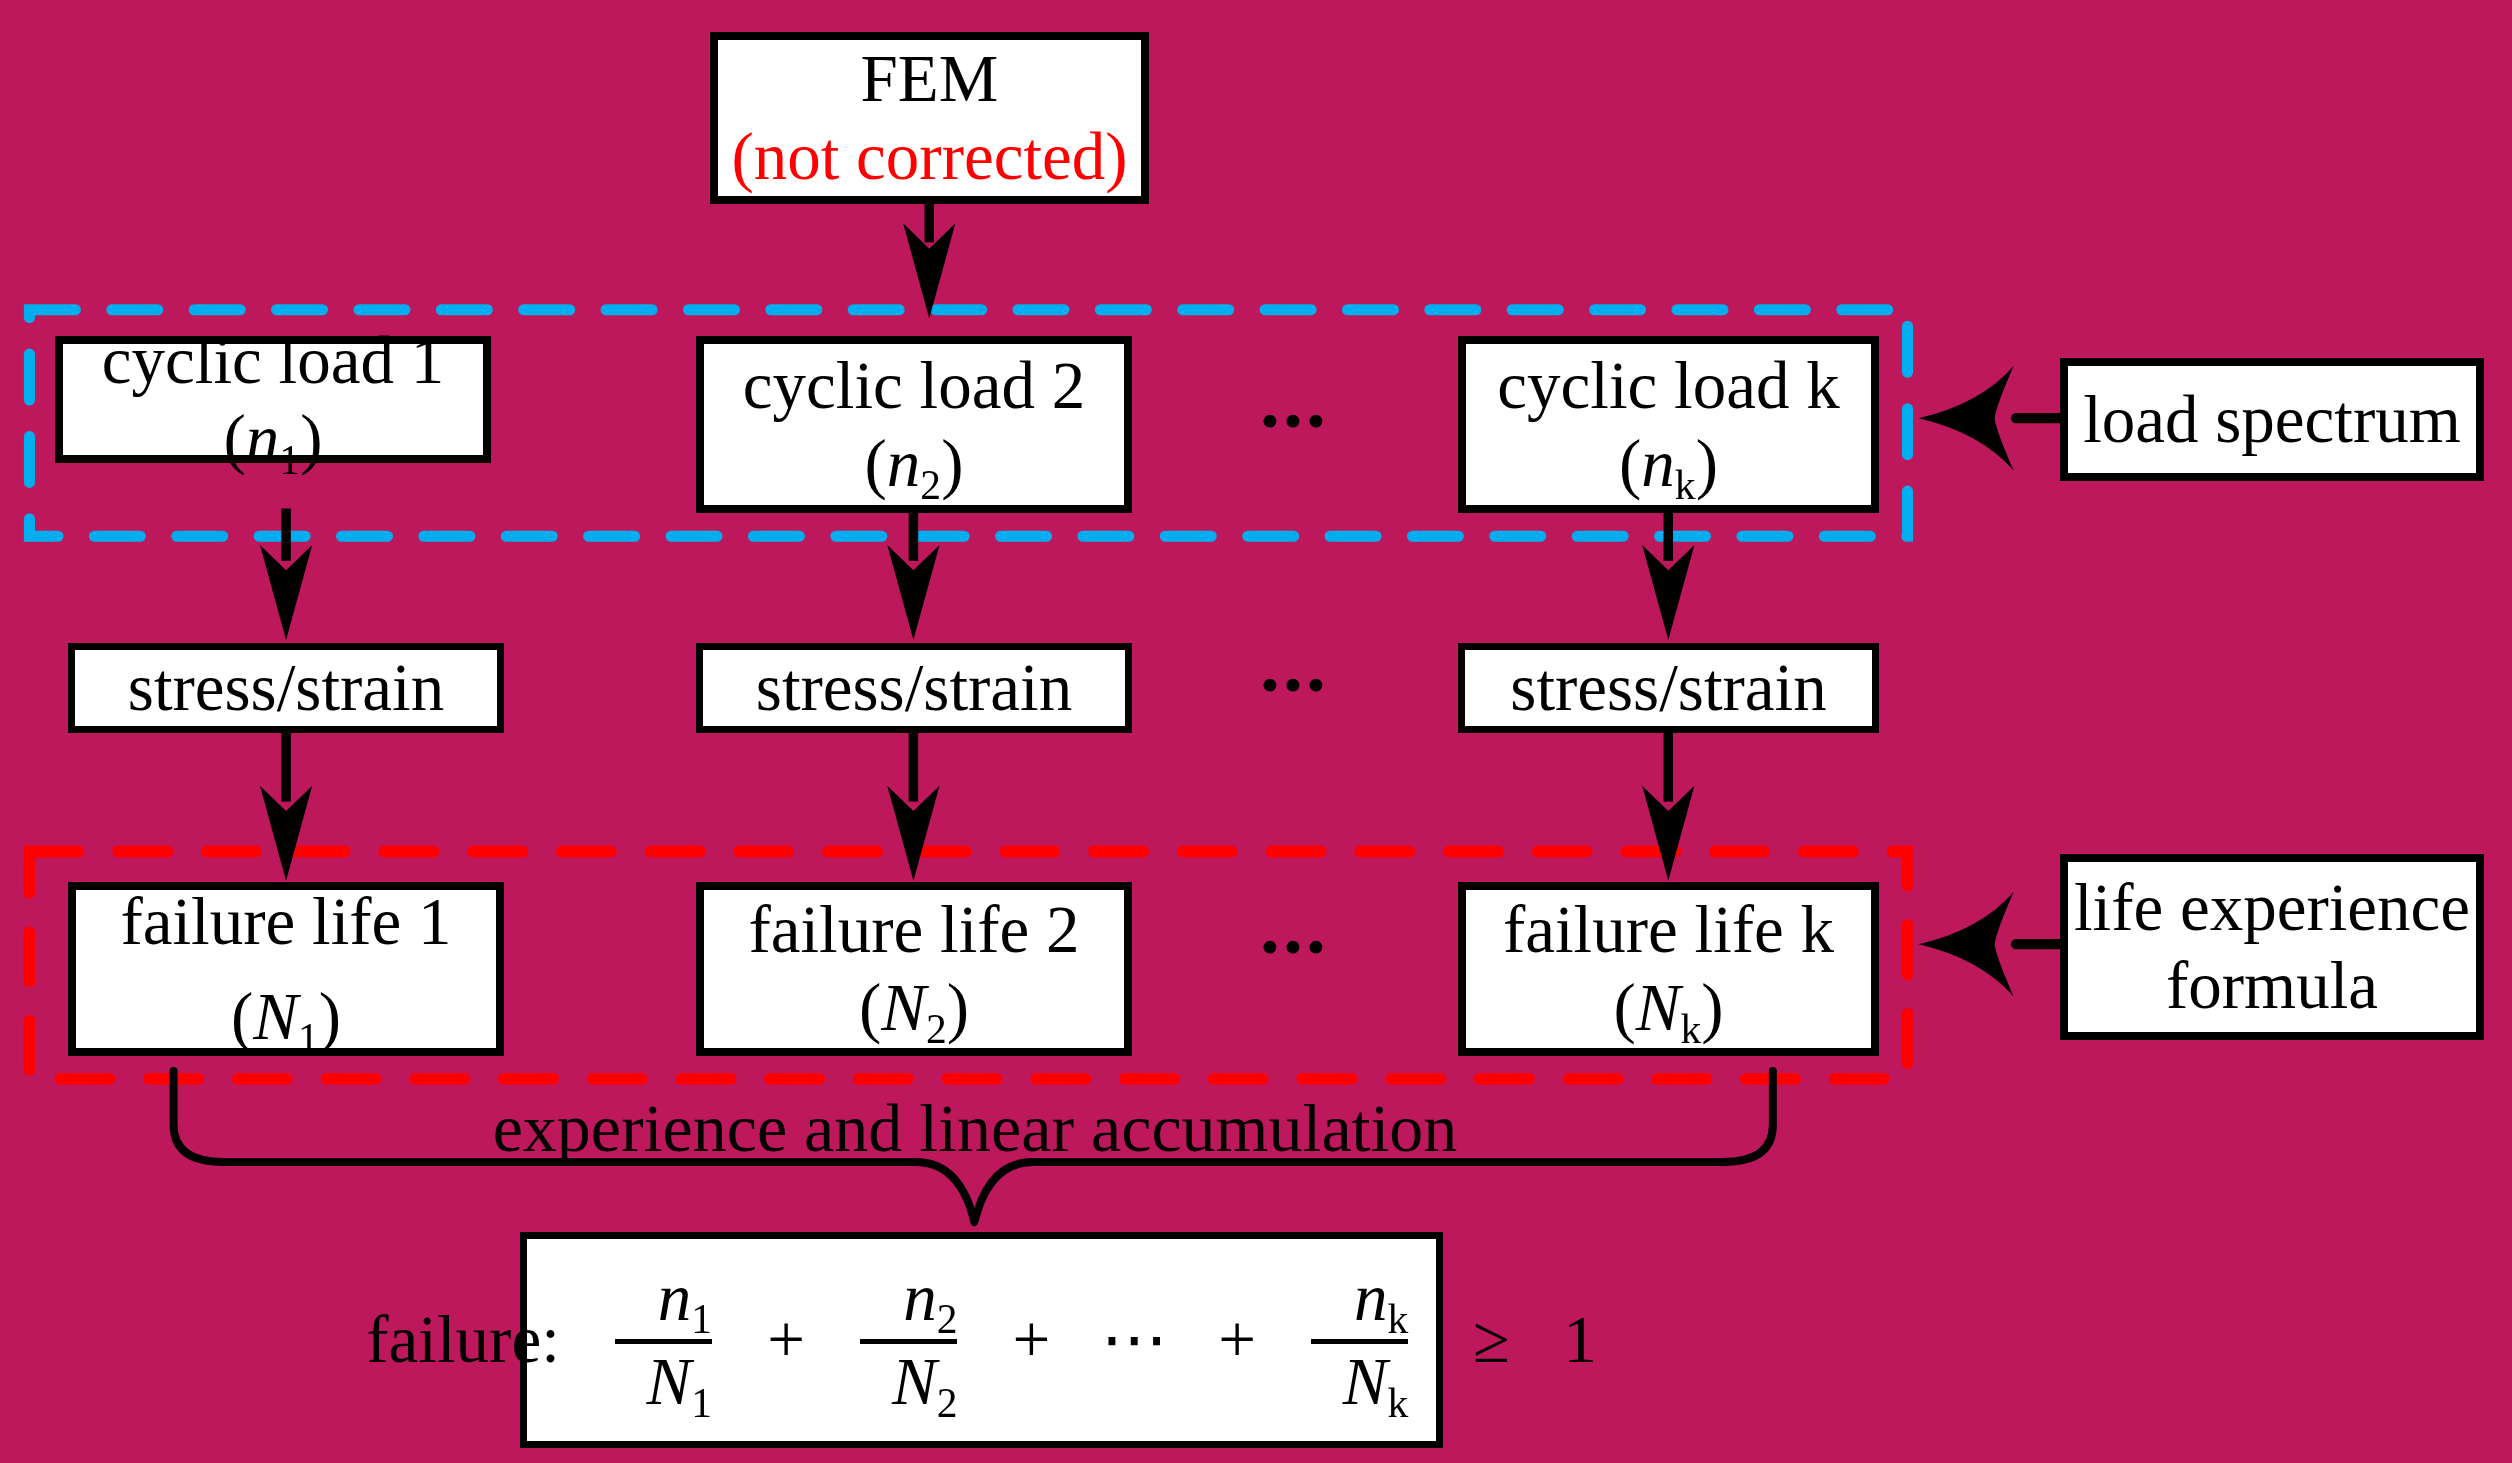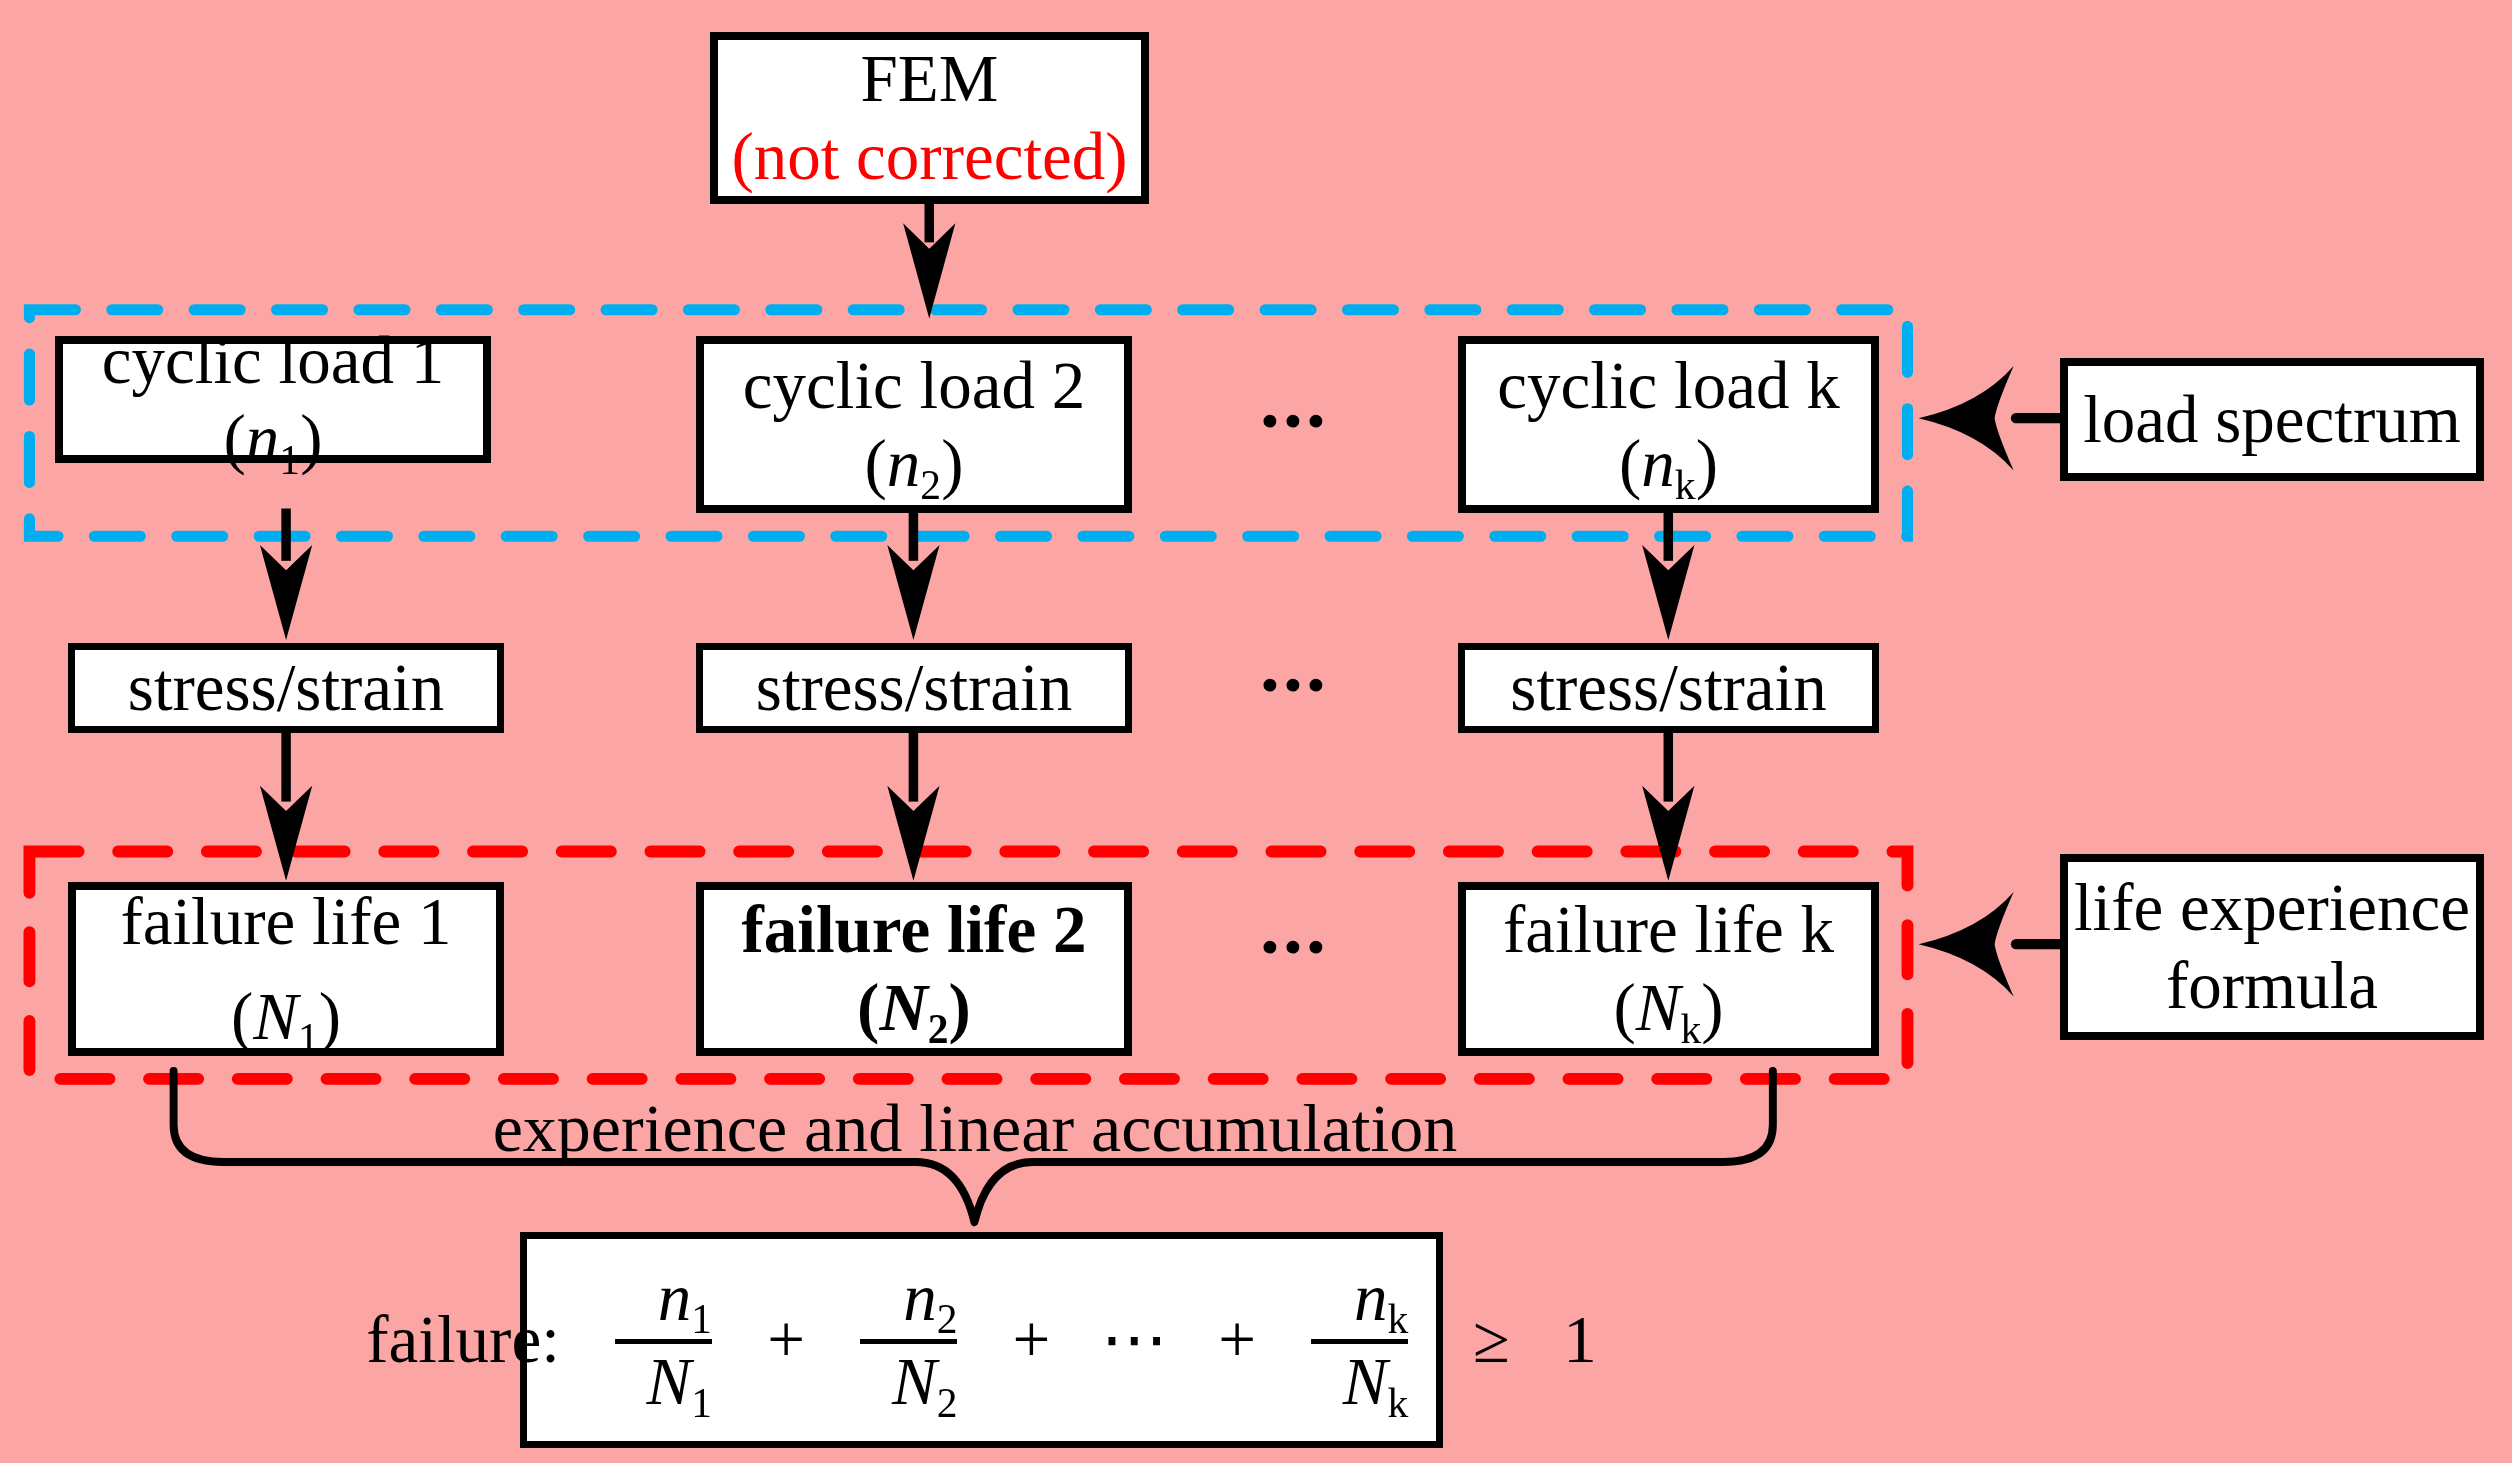--- a/index.html
+++ b/index.html
@@ -1,19 +1,19 @@
 <!DOCTYPE html>
 <html style="font-size:12.7px"><head>
 <meta charset="utf-8">
 <style>
   html,body{margin:0;padding:0;background:#ffffff;}
   #canvas{
     position:relative;
     width:2512px;height:1463px;
-    background:#fca5a5;
+    background:#be185d;
     font-family:"Liberation Serif","DejaVu Serif",serif;
     color:#000;
     overflow:hidden;
   }
   #wires{position:absolute;left:0;top:0;width:2512px;height:1463px;}
   .box{
     position:absolute;
     background:#fff;
     border:8px solid #000;
     box-sizing:border-box;
@@ -140,21 +140,21 @@
     <span>...</span>
   </div>
   <div class="box thin" style="left:1458px;top:643px;width:421px;height:90px;">
     <div>stress/strain</div>
   </div>
 
   <div class="box" style="left:68px;top:882px;width:436px;height:174px;gap:17px;">
     <div>failure life 1</div>
     <div><span>(</span><span class="var">N</span><sub class="vsub">1</sub><span>)</span></div>
   </div>
-  <div class="box" style="left:696px;top:882px;width:436px;height:174px;font-weight:bold;">
+  <div class="box" style="left:696px;top:882px;width:436px;height:174px;">
     <div>failure life 2</div>
     <div><span>(</span><span class="var">N</span><sub class="vsub">2</sub><span>)</span></div>
   </div>
   <div class="dots" style="left:1223px;top:879px;width:143px;height:143px;">
     <span>...</span>
   </div>
   <div class="box" style="left:1458px;top:882px;width:421px;height:174px;">
     <div>failure life k</div>
     <div><span>(</span><span class="var">N</span><sub class="vsub">k</sub><span>)</span></div>
   </div>

